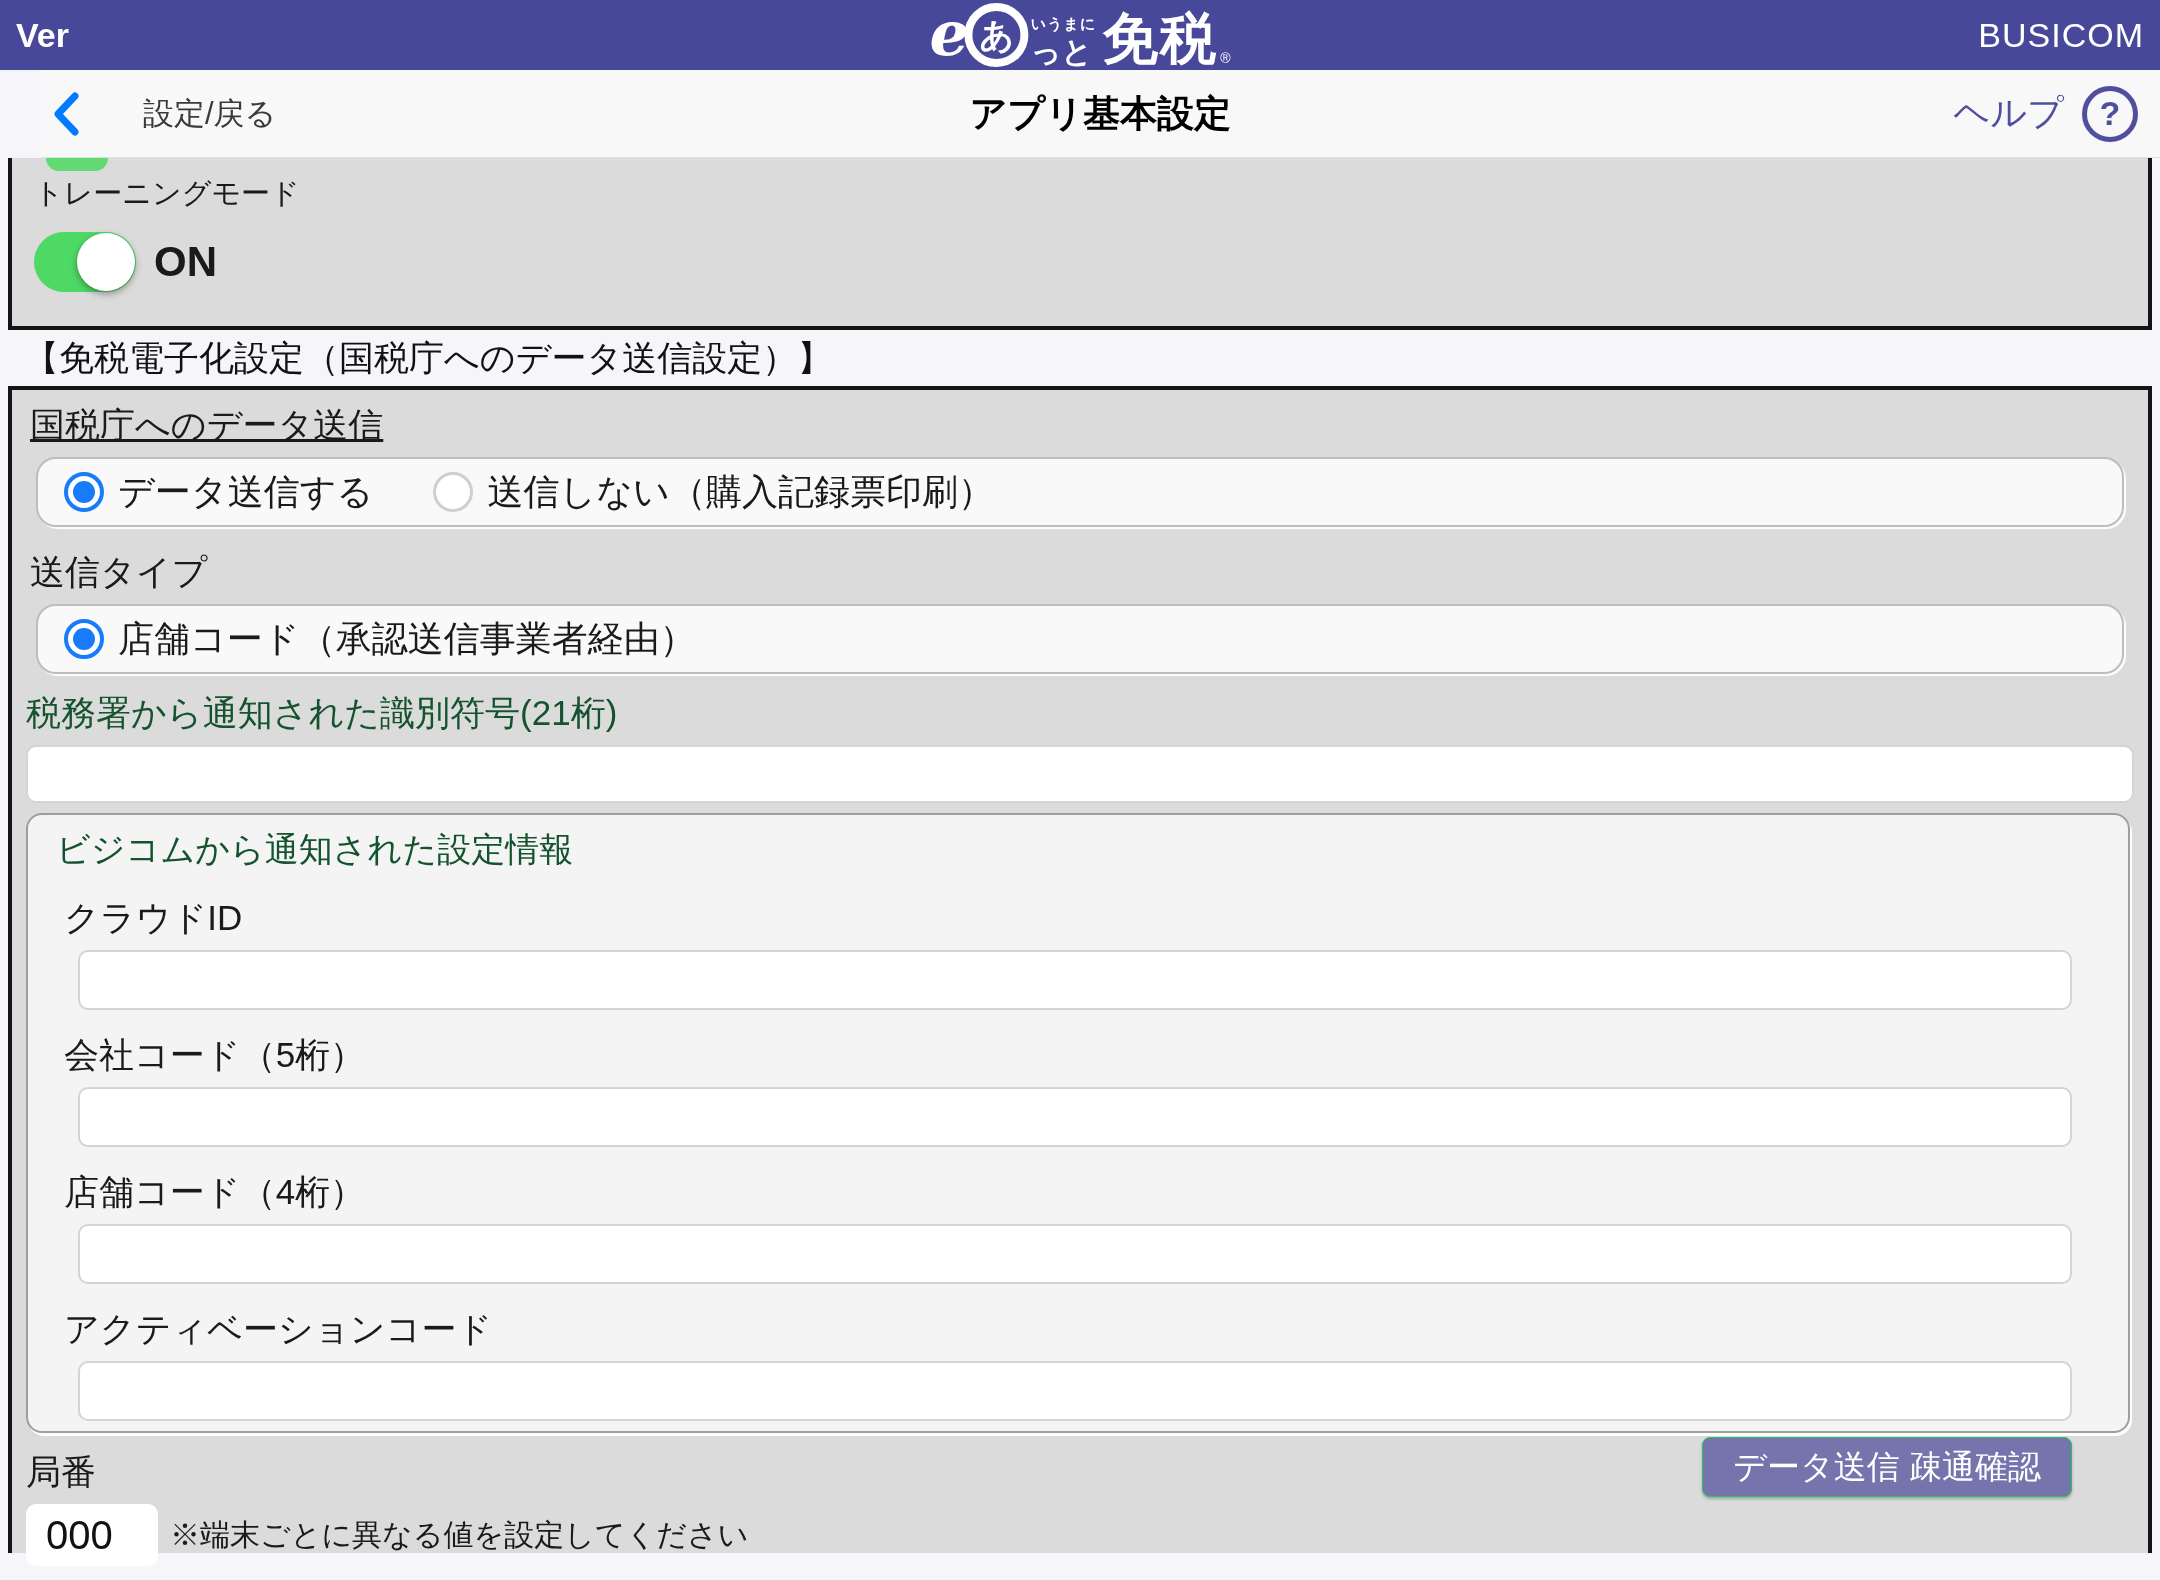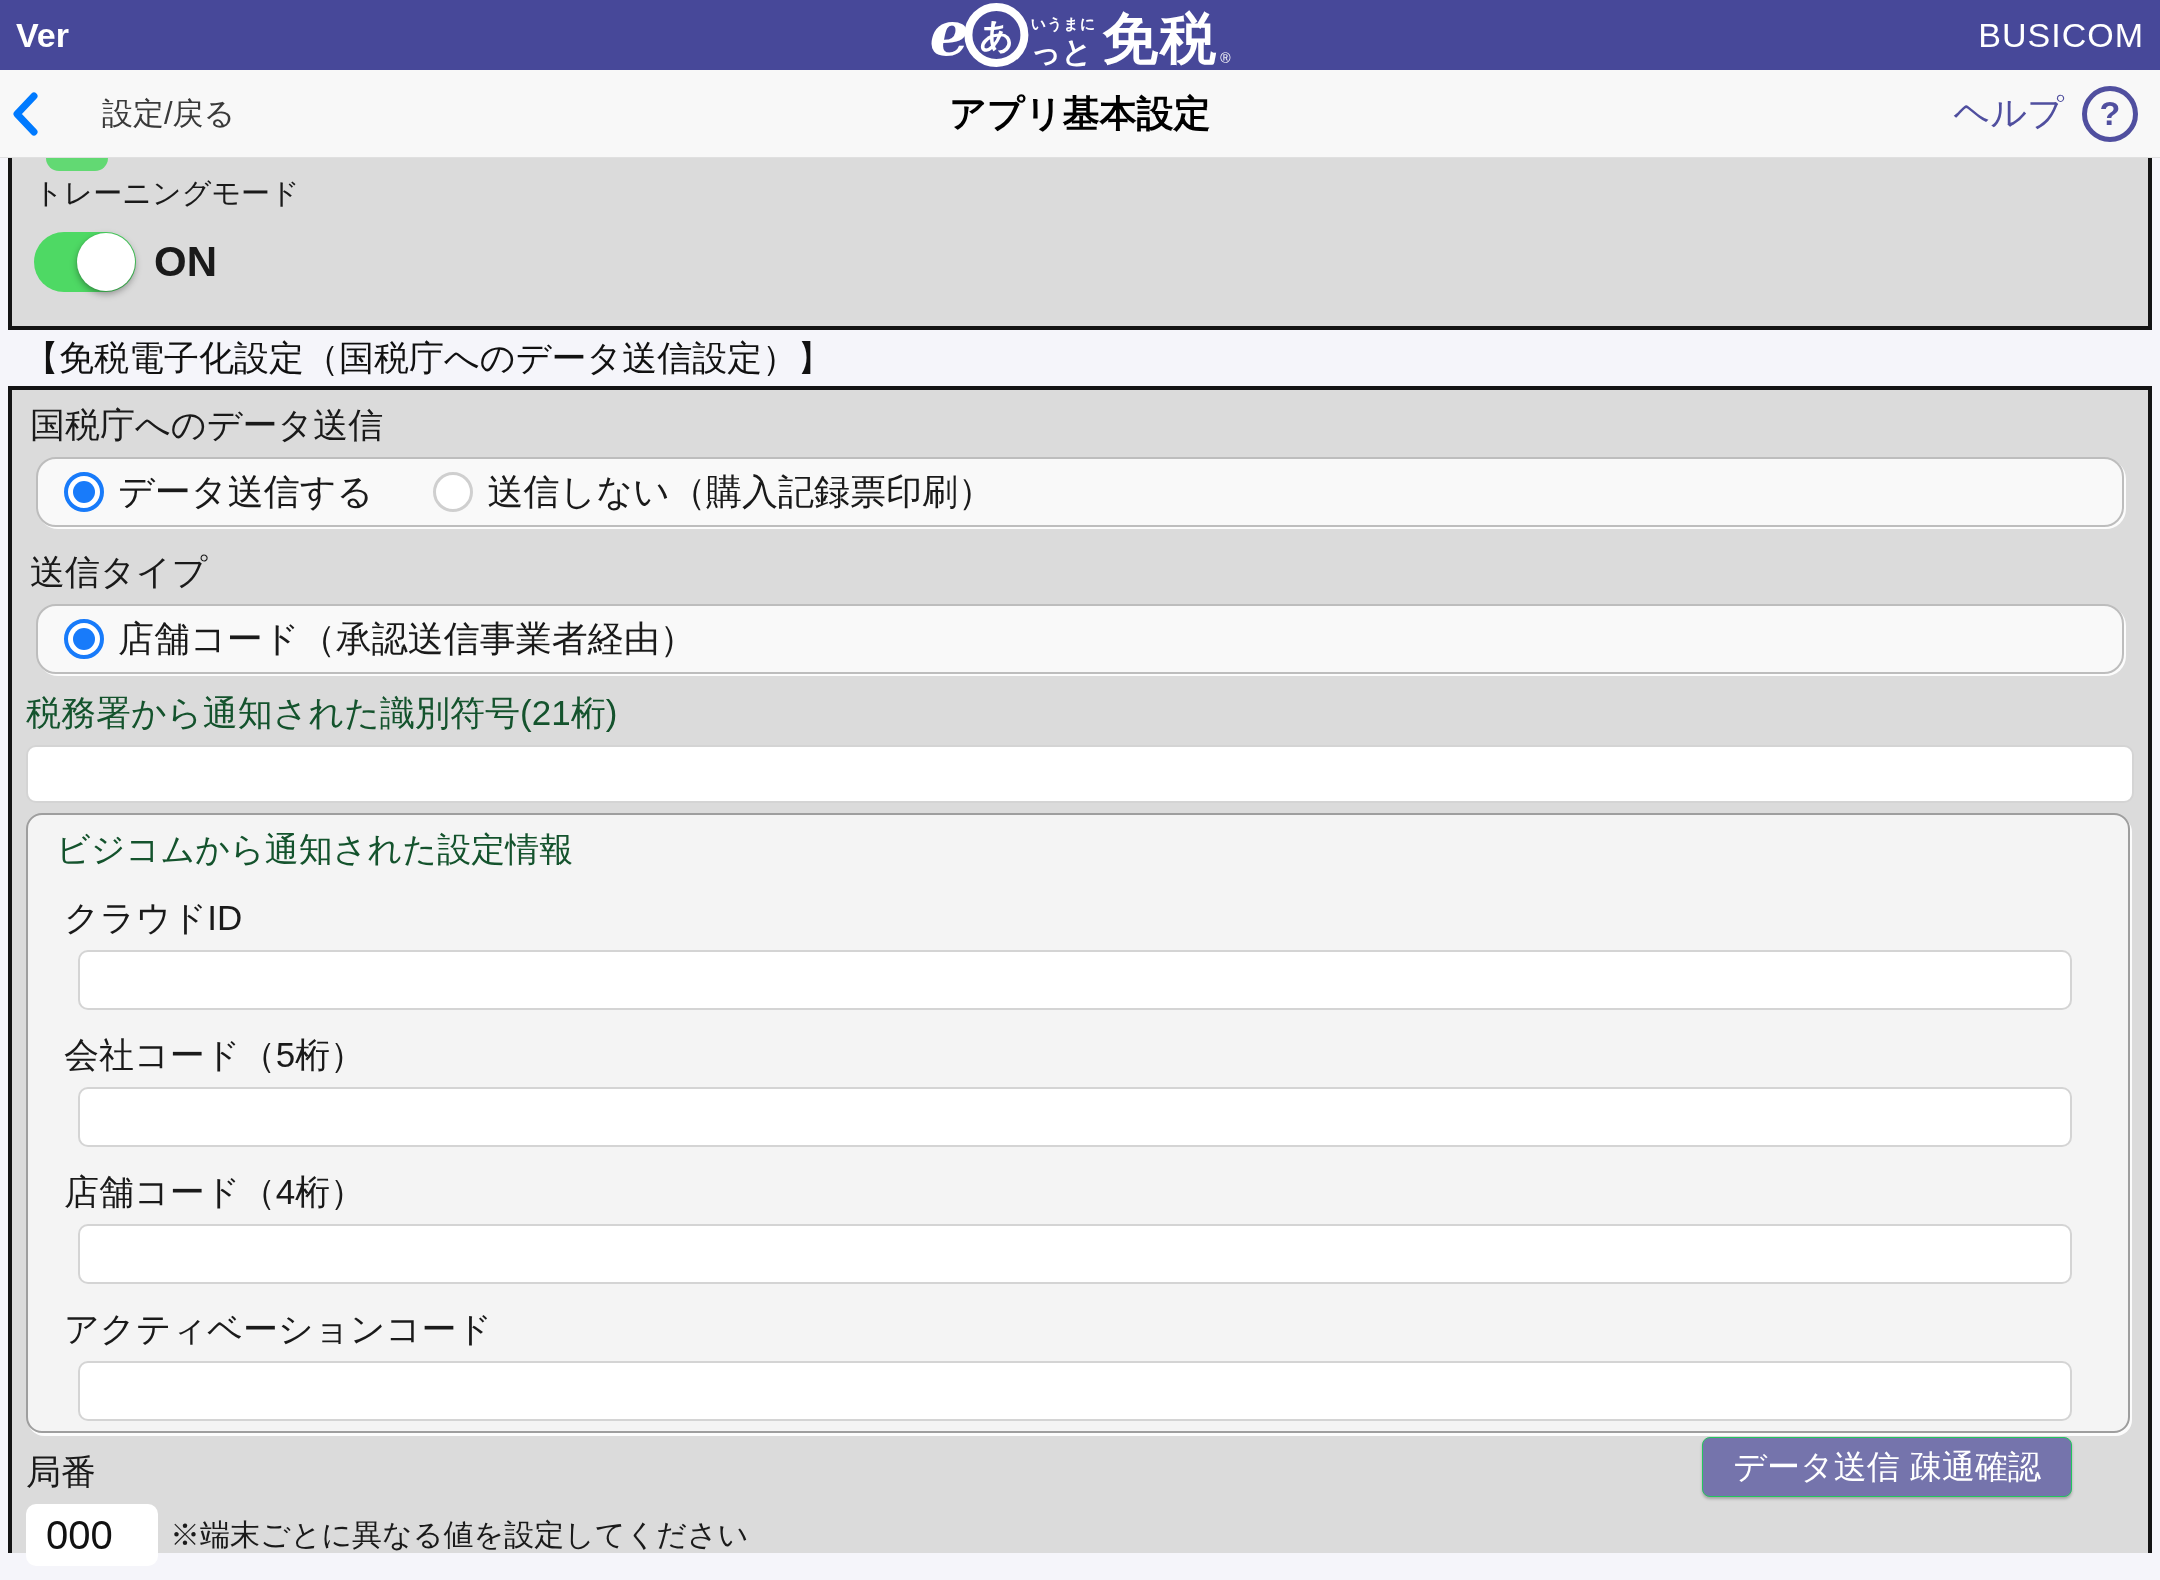--- a/index.html
+++ b/index.html
@@ -29,21 +29,21 @@
   }
   .logo-a{ font-size:34px; font-weight:bold; }
   .logo-mid{ display:flex; flex-direction:column; align-items:flex-start; margin-left:2px; }
   .logo-small{ font-size:15px; font-weight:bold; letter-spacing:1px; }
   .logo-tto{ font-size:30px; font-weight:bold; margin-top:6px; }
   .logo-menzei{ font-size:56px; font-weight:900; margin-left:6px; letter-spacing:2px;}
   .logo-reg{ font-size:14px; margin-left:2px; padding-bottom:2px;}
   
   .navbar{
     height:88px; background:#f8f8f8; display:flex; align-items:center;
-    position:relative; border-bottom:1px solid #e0e0e0;
+    position:relative; border-bottom:1px solid #e0e0e0;margin-left:41px;
   }
   .back{ display:flex; align-items:center; cursor:pointer; }
   .back-chevron{ margin-left:10px; display:flex; align-items:center; }
   .back-label{ font-size:31px; color:#3a3a3a; margin-left:62px; }
   .nav-title{
     position:absolute; left:50%; top:50%; transform:translate(-50%,-50%);
     font-size:37px; font-weight:bold; color:#000;
   }
   .help{ position:absolute; right:22px; display:flex; align-items:center; gap:18px; cursor:pointer;}
   .help-label{ font-size:36px; color:#504f9f; }
@@ -95,21 +95,21 @@
   .radio.selected{ border:4px solid #187bfa; }
   .radio .dot{ display:none; }
   .radio.selected .dot{ display:block; width:22px; height:22px; border-radius:50%; background:#187bfa; }
   .radio-label{ font-size:36px; }
   .text-input{
     display:block; background:#fff; border:2px solid #d4d4d4; border-radius:10px;
     height:58px; width:calc(100% - 28px); margin:8px 14px 0 14px;
     font-size:34px; padding:0 16px; color:#111; outline:none;
     font-family:"Liberation Sans", sans-serif;
   }
-  .mt12{ margin-top:12px; } .mt16{ margin-top:16px; } .mt22{ margin-top:22px; }
+  .mt12{ margin-top:12px;text-decoration:underline; } .mt16{ margin-top:16px; } .mt22{ margin-top:22px; }
   .inner-box{
     margin:10px 18px 0 14px; height:620px; background:#f4f4f4;
     border:2px solid #9e9e9e; border-radius:16px;
     box-shadow:2px 3px 0 rgba(255,255,255,0.9);
     padding-top:12px;
   }
   .inner-title{ font-size:34px; margin-left:28px; }
   .inner-label{ font-size:35px; margin:22px 0 0 36px; }
   .inner-input{
     display:block; background:#fff; border:2px solid #d4d4d4; border-radius:10px;

